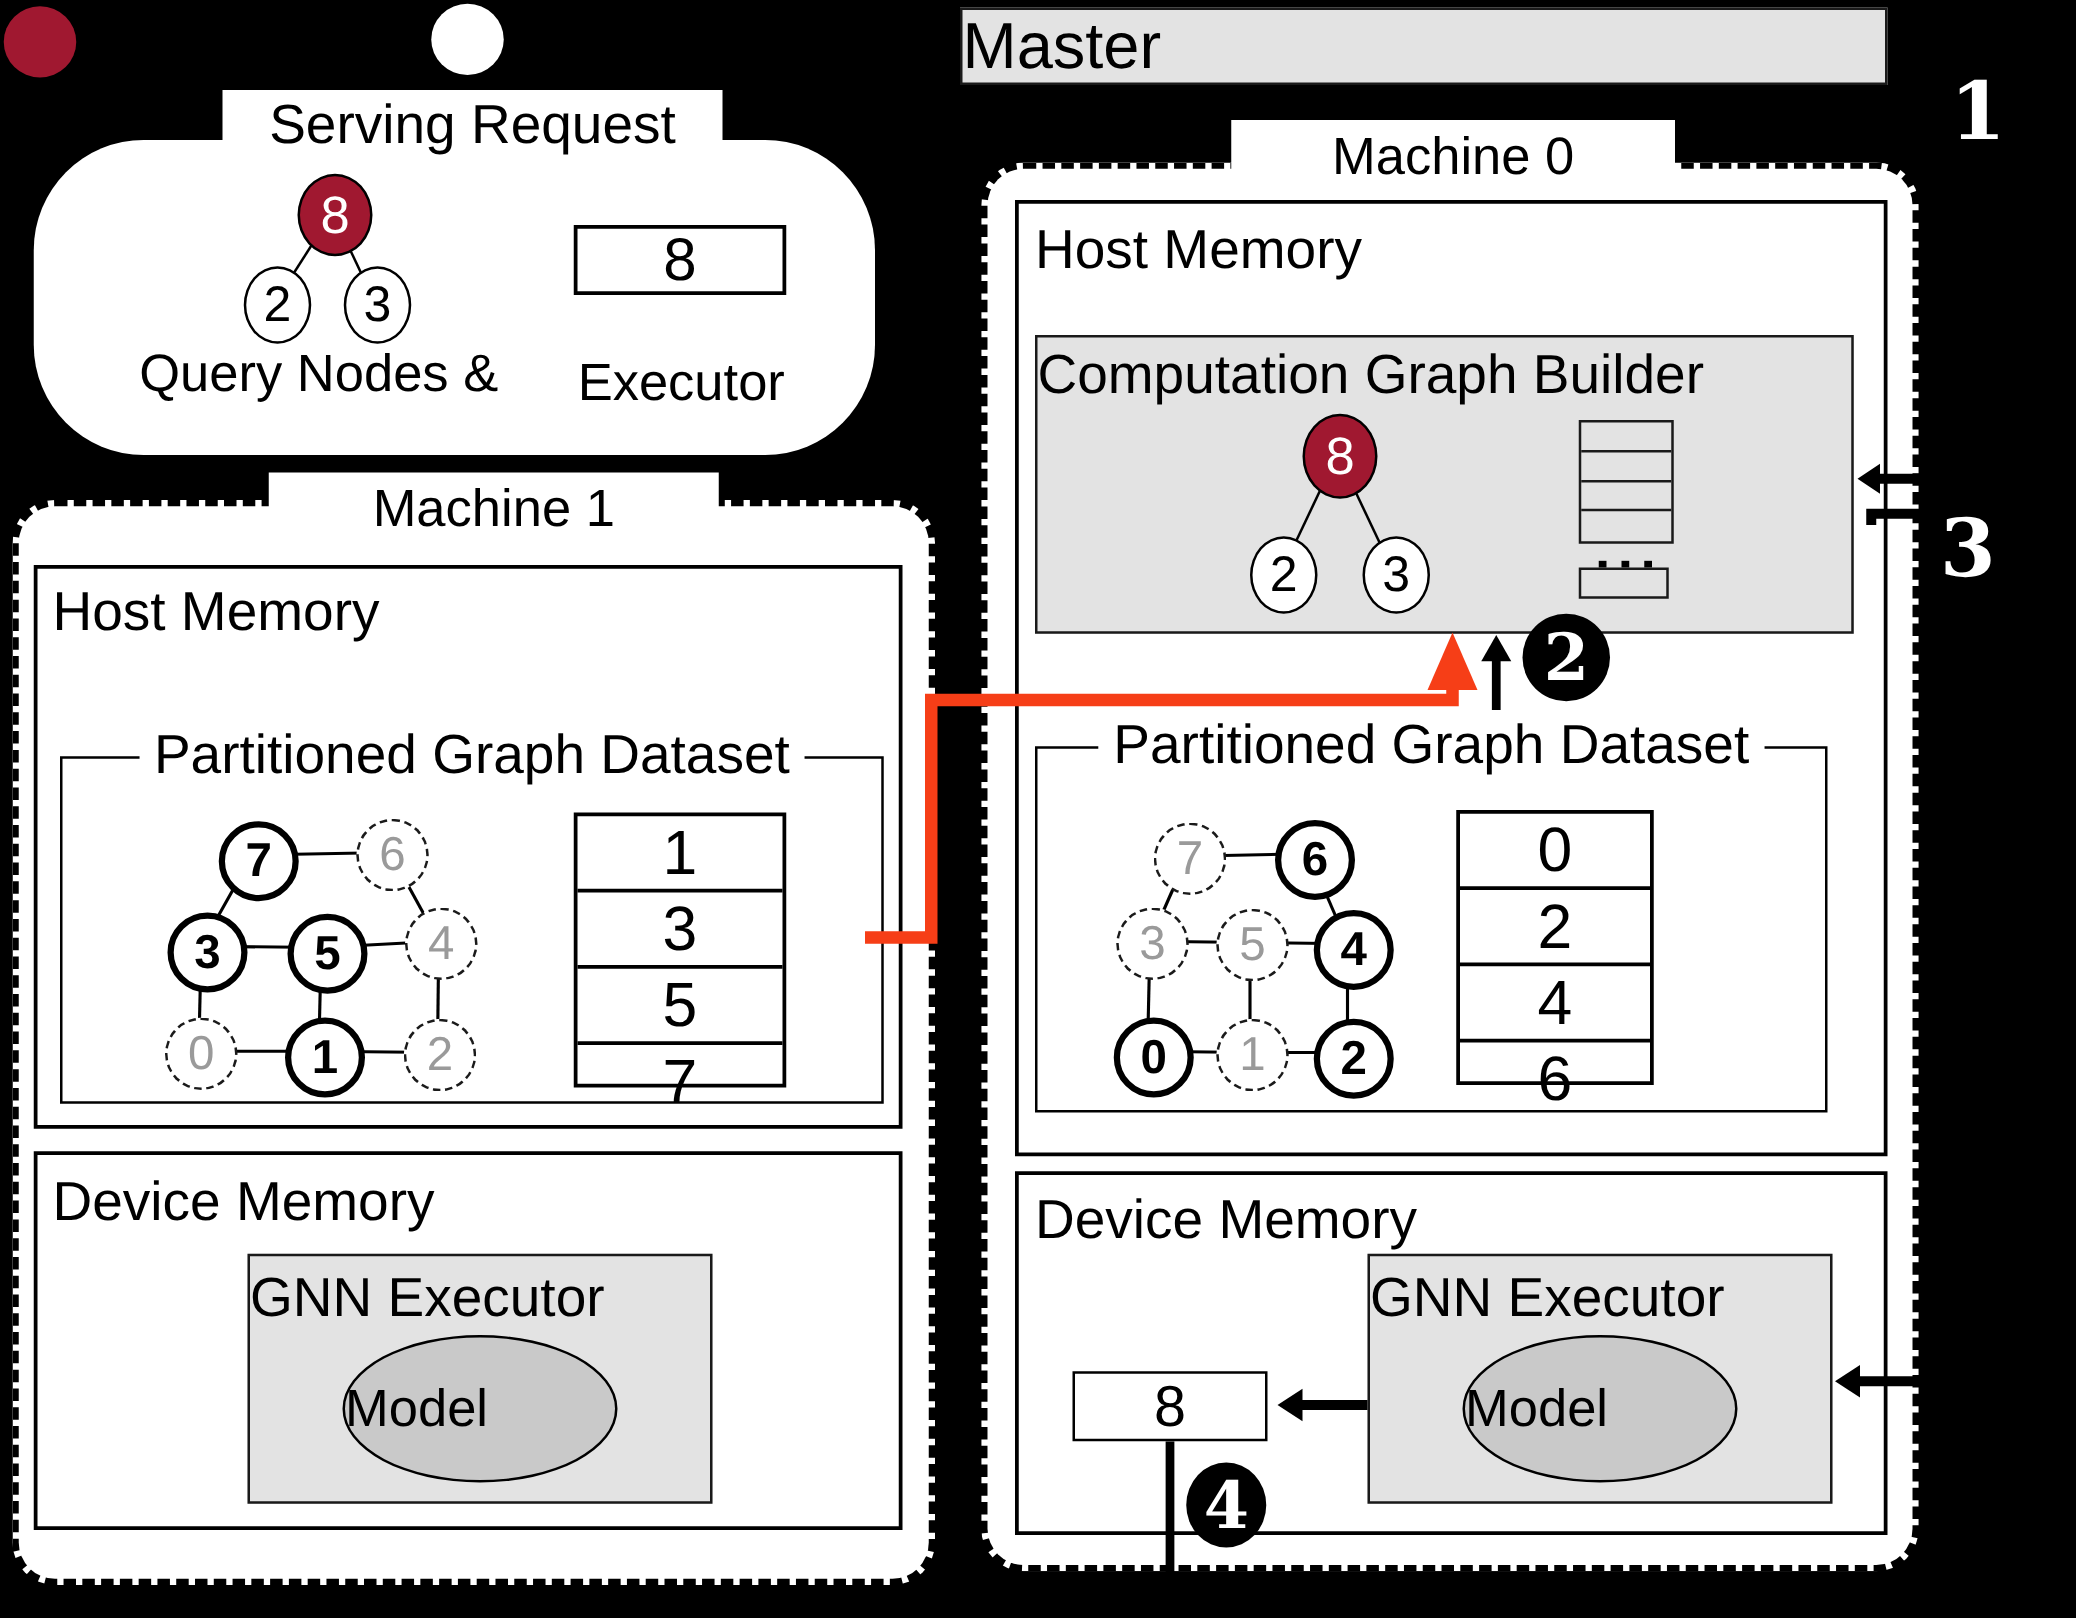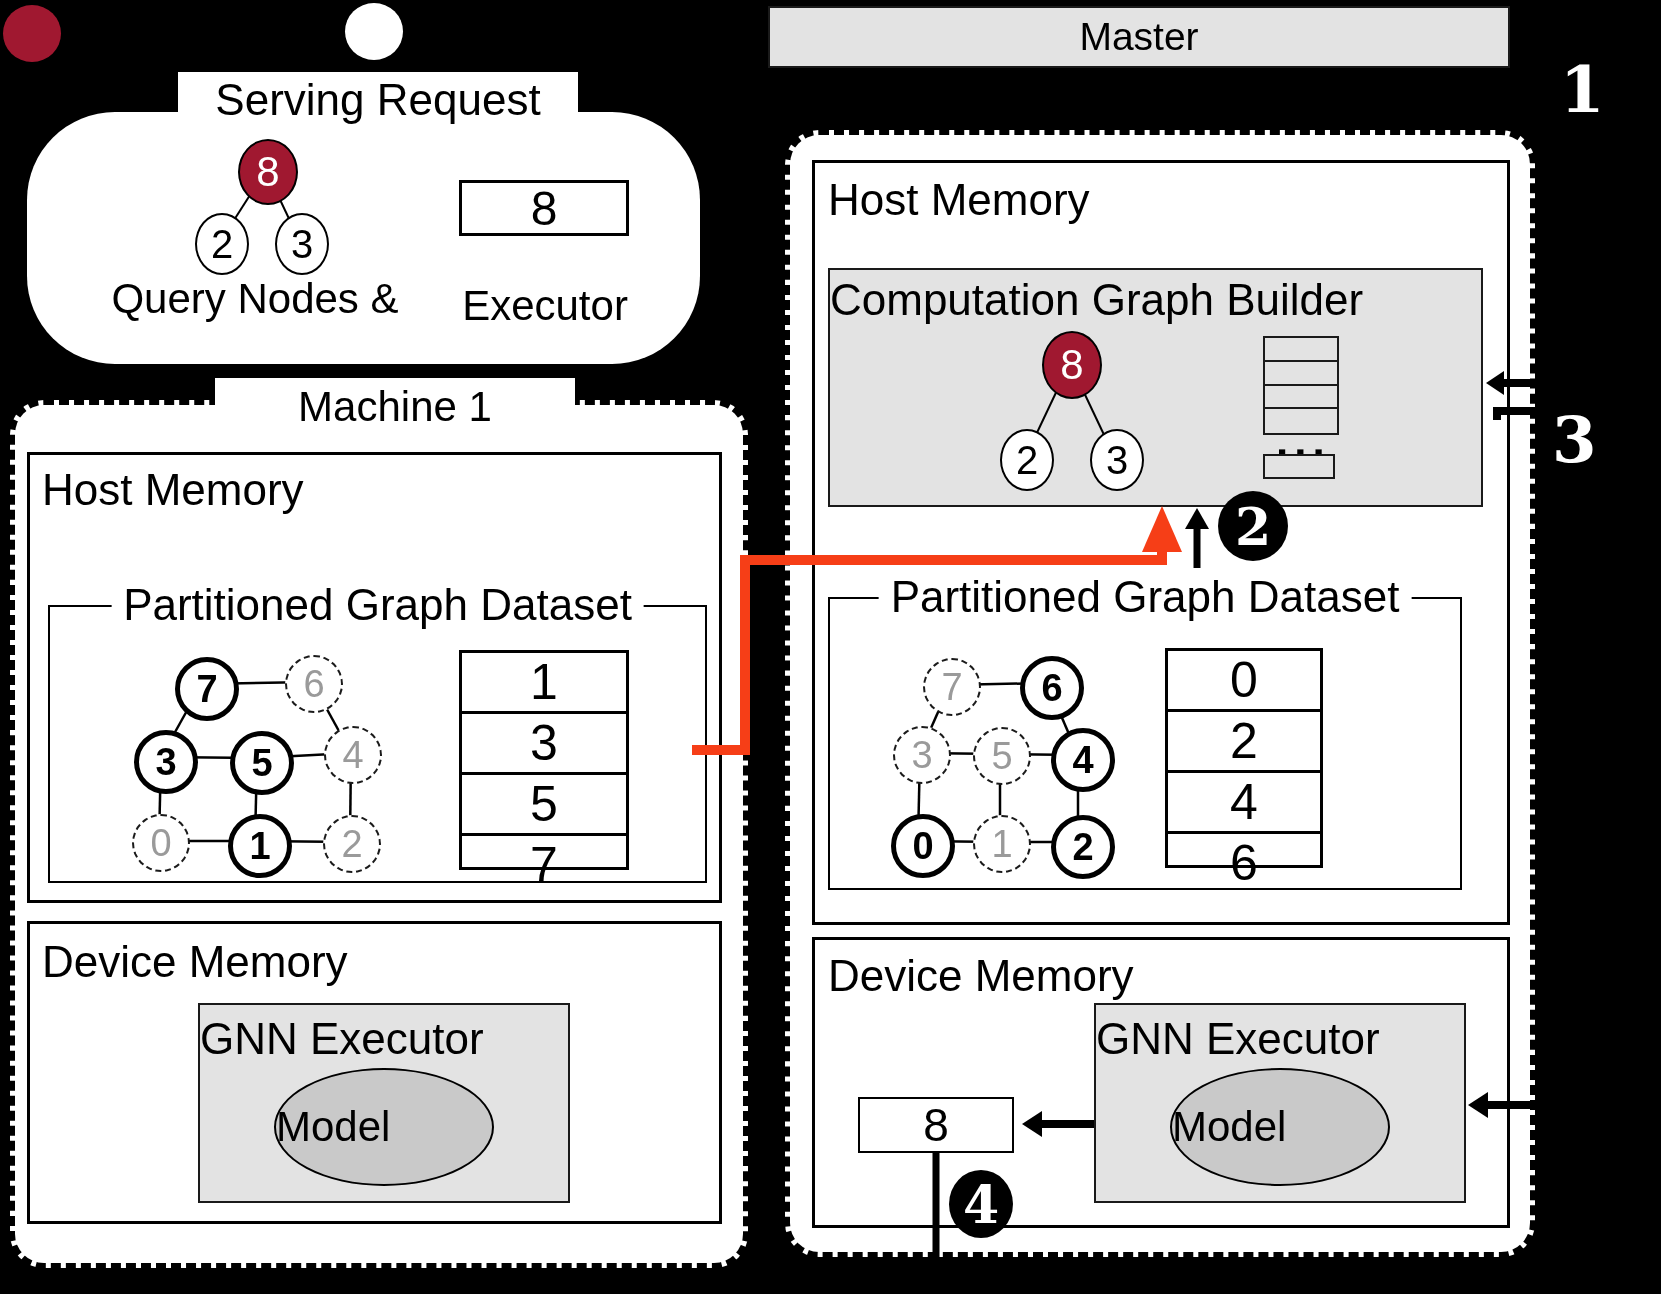--- a/index.html
+++ b/index.html
@@ -63,21 +63,21 @@
   <div class="tnode leaf" style="left:275px;top:213px;width:50px;height:58px;">
     <span>3</span>
   </div>
   <div class="caption" style="left:85px;top:276px;width:340px;">Query Nodes &amp;</div>
   <div class="abs whitebox" style="left:459px;top:180px;width:170px;height:56px;border:3px solid #000;display:flex;align-items:center;justify-content:center;font-size:48px;">
     <span>8</span>
   </div>
   <div class="caption" style="left:430px;top:283px;width:230px;">Executor</div>
 
   <div class="abs" style="left:768px;top:6px;width:742px;height:62px;background:#e3e3e3;border:2px solid #1a1a1a;
-              display:flex;align-items:center;justify-content:center;font-size:39px;">
+              display:flex;align-items:center;font-size:52px;">
     <span>Master</span>
   </div>
   <div class="stepnum" style="left:1560px;top:58px;">1</div>
 
   <div class="abs machine" style="left:10px;top:400px;width:738px;height:868px;"></div>
   <div class="abs mlabel" style="left:215px;top:378px;width:360px;height:58px;">
     <span>Machine 1</span>
   </div>
   <div class="abs whitebox border3" style="left:27px;top:452px;width:695px;height:451px;"></div>
   <div class="abs sectitle" style="left:42px;top:466px;">Host Memory</div>
@@ -93,20 +93,23 @@
   <div class="abs whitebox border3" style="left:27px;top:921px;width:695px;height:303px;"></div>
   <div class="abs sectitle" style="left:42px;top:938px;">Device Memory</div>
   <div class="abs greypanel" style="left:198px;top:1003px;width:372px;height:200px;">
     <div class="paneltitle" style="margin-top:10px;">GNN Executor</div>
   </div>
   <div class="abs model" style="left:274px;top:1068px;width:220px;height:118px;">
     <span>Model</span>
   </div>
 
   <div class="abs machine" style="left:785px;top:130px;width:750px;height:1127px;"></div>
+  <div class="abs mlabel" style="left:985px;top:96px;width:355px;height:58px;">
+    <span>Machine 0</span>
+  </div>
   <div class="abs whitebox border3" style="left:812px;top:160px;width:698px;height:765px;"></div>
   <div class="abs sectitle" style="left:828px;top:176px;">Host Memory</div>
 
   <div class="abs greypanel" style="left:828px;top:268px;width:655px;height:239px;">
     <div class="paneltitle" style="margin-top:6px;">Computation Graph Builder</div>
   </div>
   <div class="tnode root" style="left:1042px;top:331px;width:56px;height:64px;">
     <span>8</span>
   </div>
   <div class="tnode leaf" style="left:1000px;top:429px;width:50px;height:58px;">

